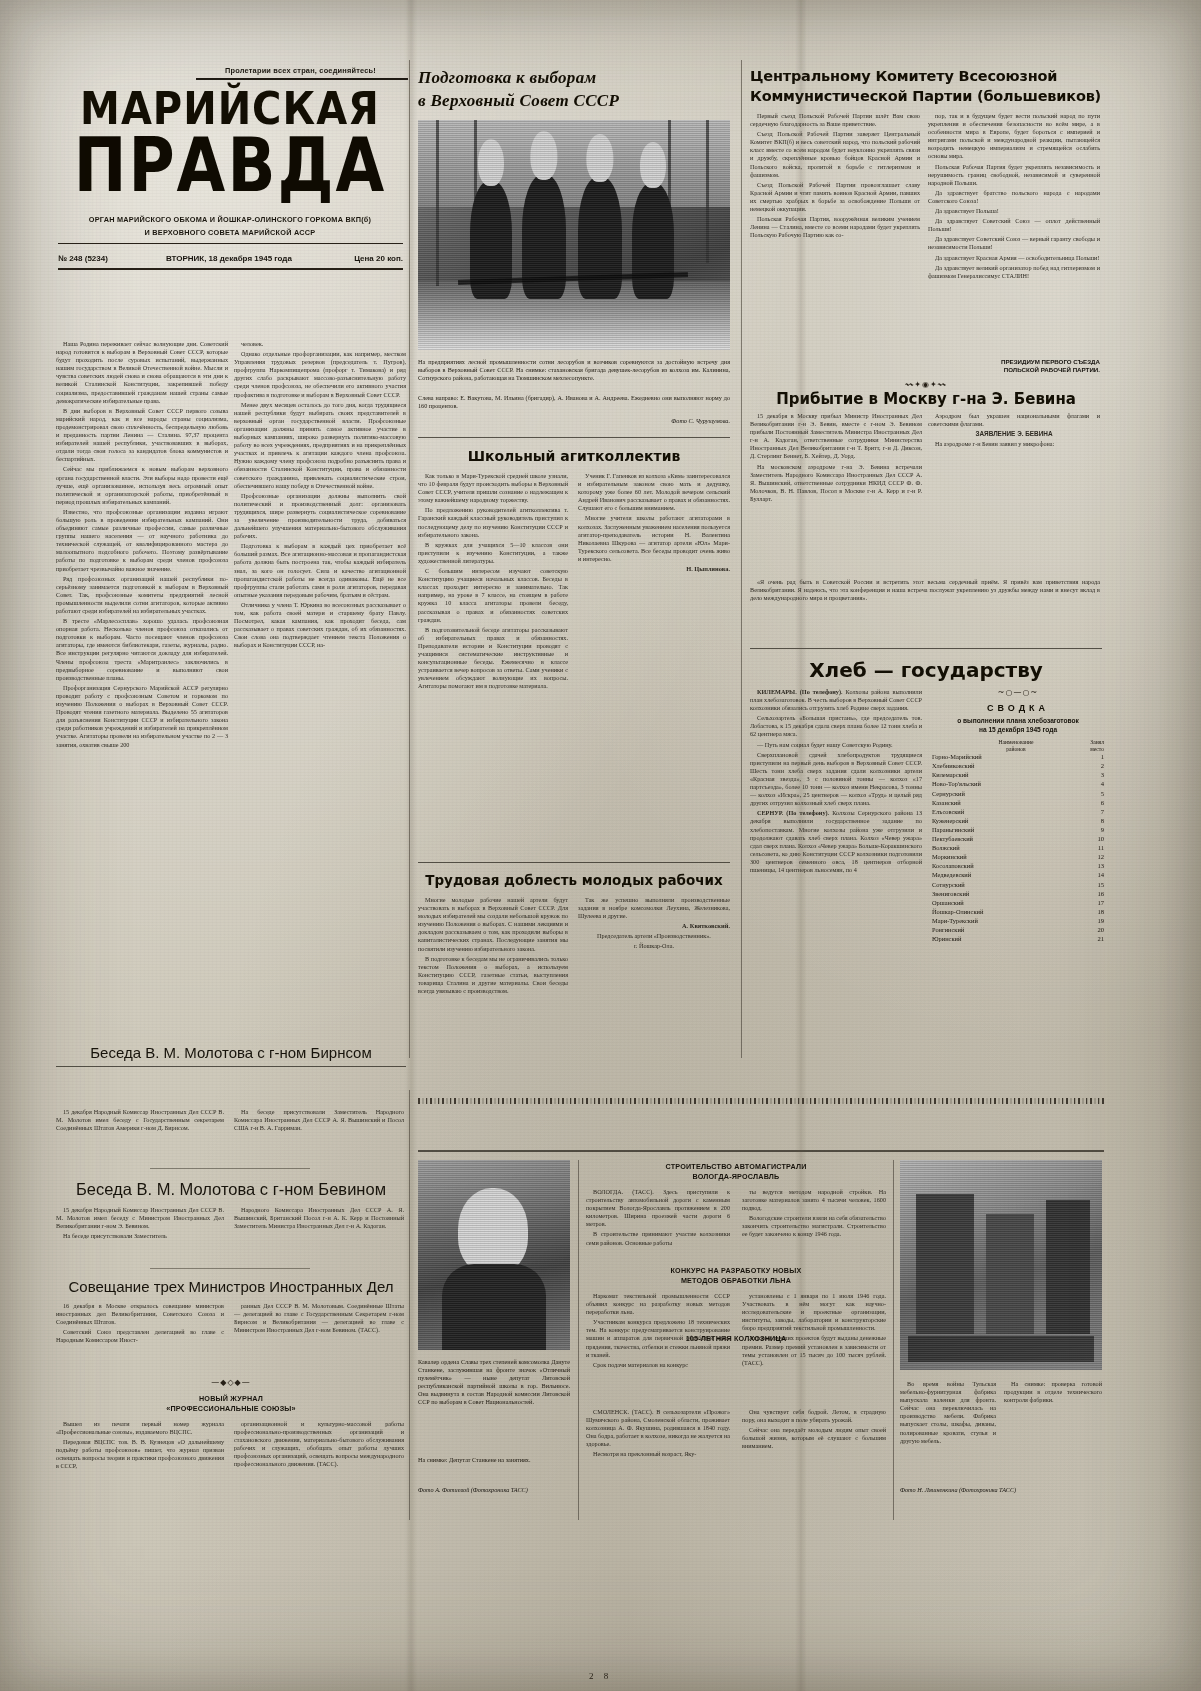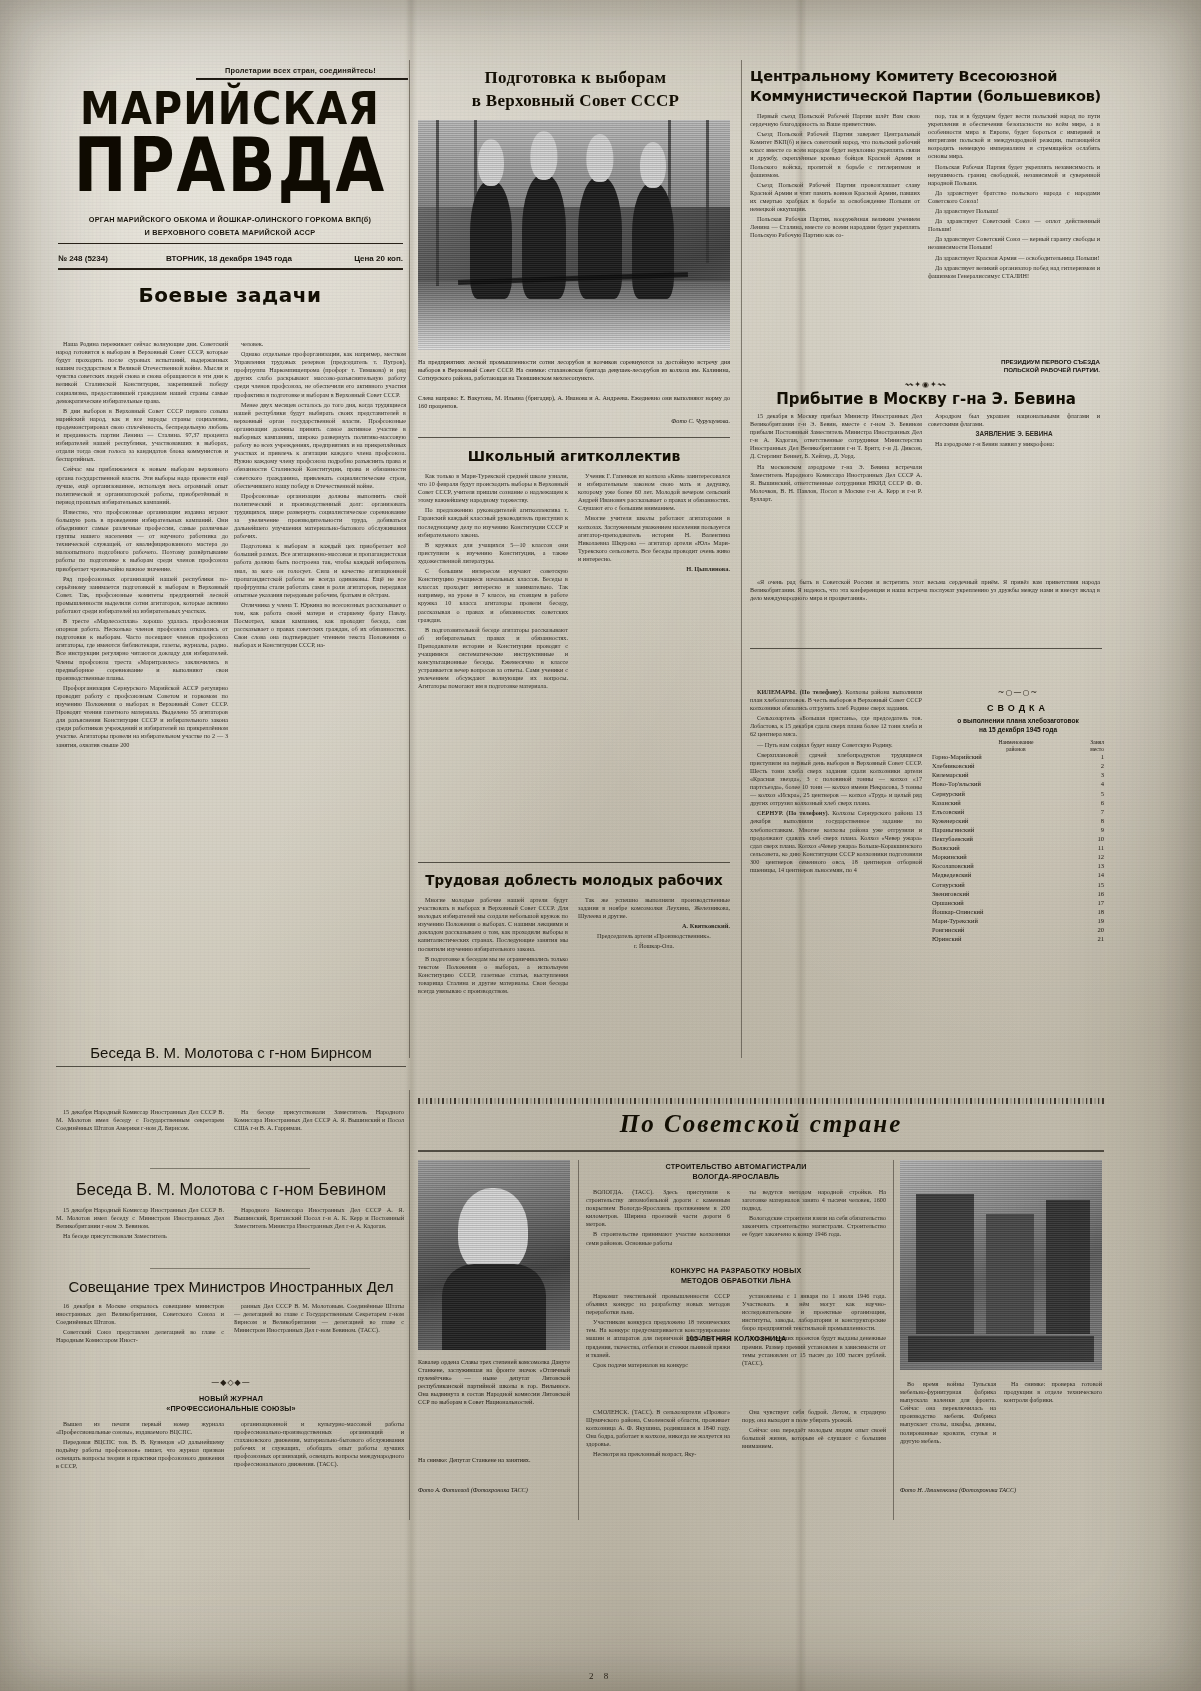--- a/index.html
+++ b/index.html
@@ -78,21 +78,21 @@
     font-family:"Liberation Sans", sans-serif;font-weight:bold;font-size:8px;color:#1d1913;
     display:flex;align-items:center;
   }
   .issue-row .a{width:108px;text-align:left;}
   .issue-row .b{flex:1;text-align:left;}
   .issue-row .c{width:80px;text-align:right;}
 
   
   .hl-serif{
     font-family:"Liberation Serif", serif;font-weight:bold;
-    color:#171309;text-align:center;letter-spacing:.3px;
+    color:#171309;text-align:left;letter-spacing:.3px;font-style:italic;
   }
   .hl-sans{
     font-family:"DejaVu Sans", sans-serif;font-weight:bold;
     color:#171309;text-align:center;
   }
   .hl-light{
     font-family:"Liberation Sans", sans-serif;font-weight:normal;
     color:#1c1810;text-align:center;
   }
   .byline{font-size:6.4px;font-weight:bold;text-align:right;font-family:"Liberation Serif",serif;margin-top:2px;}
@@ -182,21 +182,20 @@
 
     <div class="mast-rule" style="top:243px;"></div>
     <div class="issue-row">
       <div class="a">№ 248 (5234)</div>
       <div class="b">ВТОРНИК, 18 декабря 1945 года</div>
       <div class="c">Цена 20 коп.</div>
     </div>
     <div class="mast-rule" style="top:268px;height:2px;"></div>
 
     <div class="hl-sans" style="position:absolute;left:55px;top:283px;width:350px;font-size:20px;line-height:25px;letter-spacing:.5px;">
-      <div>Боевые задачи</div>
     </div>
 
     <div style="position:absolute;left:56px;top:340px;width:172px;height:715px;" class="body-col">
       <p>Наша Родина переживает сейчас волнующие дни. Советский народ готовится к выборам в Верховный Совет СССР, которые будут проходить после суровых испытаний, выдержанных нашим государством в Великой Отечественной войне. Мысли и чувства советских людей снова и снова обращаются в эти дни к великой Сталинской Конституции, закрепившей победу социализма, предоставившей гражданам нашей страны самые демократические избирательные права.</p>
       <p>В дни выборов в Верховный Совет СССР первого созыва марийский народ, как и все народы страны социализма, продемонстрировал свою сплочённость, беспредельную любовь и преданность партии Ленина — Сталина. 97,37 процента избирателей нашей республики, участвовавших в выборах, отдали тогда свои голоса за кандидатов блока коммунистов и беспартийных.</p>
       <p>Сейчас мы приближаемся к новым выборам верховного органа государственной власти. Эти выборы надо провести ещё лучше, ещё организованнее, используя весь огромный опыт политической и организаторской работы, приобретённый в период прошлых избирательных кампаний.</p>
       <p>Известно, что профсоюзные организации издавна играют большую роль в проведении избирательных кампаний. Они объединяют самые различные профессии, самые различные группы нашего населения — от научного работника до технической служащей, от квалифицированного мастера до малоопытного подсобного рабочего. Поэтому развёртывание работы по подготовке к выборам среди членов профсоюза приобретает чрезвычайно важное значение.</p>
       <p>Ряд профсоюзных организаций нашей республики по-серьёзному занимается подготовкой к выборам в Верховный Совет. Так, профсоюзные комитеты предприятий лесной промышленности выделили сотни агитаторов, которые активно работают среди избирателей на избирательных участках.</p>
       <p>В тресте «Марлесосплав» хорошо удалась профсоюзная опорная работа. Несколько членов профсоюза отказались от подготовки к выборам. Часто посещают членов профсоюза агитаторы, где имеются библиотекари, газеты, журналы, радио. Все инструкции регулярно читаются докладу для избирателей. Члены профсоюза треста «Маритранлес» заключились в предвыборное соревнование и выполняют свои производственные планы.</p>
       <p>Профорганизация Сернурского Марийской АССР регулярно проводит работу с профсоюзным Советом и горкомом по изучению Положения о выборах в Верховный Совет СССР. Проводят чтения газетного материала. Выделено 55 агитаторов для разъяснения Конституции СССР и избирательного закона среди работников учреждений и избирателей на прикреплённом участке. Агитаторы провели на избирательном участке по 2 — 3 занятия, охватив свыше 200</p>
@@ -307,20 +306,21 @@
       <p>Аэродром был украшен национальными флагами и советскими флагами.</p>
       <p style="text-align:center;text-indent:0;font-weight:bold;font-family:'Liberation Sans',sans-serif;font-size:6.4px;">ЗАЯВЛЕНИЕ Э. БЕВИНА</p>
       <p>На аэродроме г-н Бевин заявил у микрофона:</p>
     </div>
     <div class="body-col" style="position:absolute;left:750px;top:578px;width:350px;height:60px;">
       <p>«Я очень рад быть в Советской России и встретить этот весьма сердечный приём. Я привёз вам приветствия народа Великобритании. Я надеюсь, что эта конференция и наша встреча послужат укреплению уз дружбы между нами и внесут вклад в дело международного мира и процветания».</p>
     </div>
 
     <div class="rule" style="position:absolute;left:750px;top:648px;width:352px;"></div>
 
+    <div class="hl-sans" style="position:absolute;left:750px;top:658px;width:352px;font-size:20px;">Хлеб — государству</div>
 
     <div class="body-col" style="position:absolute;left:750px;top:688px;width:172px;height:360px;">
       <p><b>КИЛЕМАРЫ. (По телефону).</b> <span>Колхозы района выполнили план хлебозаготовок. В честь выборов в Верховный Совет СССР колхозники обязались отгрузить хлеб Родине сверх задания.</span></p>
       <p>Сельхозартель «Большая пристань», где председатель тов. Лобастова, к 15 декабря сдала сверх плана более 12 тонн хлеба и 62 центнера мяса.</p>
       <p>— Путь нам социал будет нашу Советскую Родину.</p>
       <p>Сверхплановой сдачей хлебопродуктов трудящиеся приступили на первый день выборов в Верховный Совет СССР. Шесть тонн хлеба сверх задания сдали колхозники артели «Красная звезда», 3 с половиной тонны — колхоз «17 партсъезда», более 10 тонн — колхоз имени Некрасова, 3 тонны — колхоз «Искра», 25 центнеров — колхоз «Труд» и целый ряд других отгрузил колхозный хлеб сверх плана.</p>
       <p><b>СЕРНУР. (По телефону).</b> <span>Колхозы Сернурского района 13 декабря выполнили государственное задание по хлебопоставкам. Многие колхозы района уже отгрузили и продолжают сдавать хлеб сверх плана. Колхоз «Чевер ужара» сдал сверх плана. Колхоз «Чевер ужара» Больше-Коракшинского сельсовета, ко дню Конституции СССР колхозники подготовили 300 центнеров семенного овса, 18 центнеров отборной пшеницы, 14 центнеров льносемян, по 4</span></p>
     </div>
 
     <div class="svodka" style="position:absolute;left:932px;top:688px;width:172px;">
@@ -467,21 +467,20 @@
     </div>
     <div class="body-col" style="position:absolute;left:56px;top:1420px;width:168px;">
       <p>Вышел из печати первый номер журнала «Профессиональные союзы», издаваемого ВЦСПС.</p>
       <p>Передовая ВЦСПС тов. В. В. Кузнецов «О дальнейшему подъёму работы профсоюзов» пишет, что журнал призван освещать вопросы теории и практики профсоюзного движения в СССР,</p>
     </div>
     <div class="body-col" style="position:absolute;left:234px;top:1420px;width:170px;">
       <p>организационной и культурно-массовой работы профессионально-производственных организаций и стахановского движения, материально-бытового обслуживания рабочих и служащих, обобщать опыт работы лучших профсоюзных организаций, освещать вопросы международного профессионального движения. (ТАСС).</p>
     </div>
 
     <div class="wave" style="position:absolute;left:418px;top:1098px;width:686px;"></div>
-    <div class="banner-title" style="position:absolute;left:418px;top:1110px;width:686px;">По Советской стране</div>
     <div class="rule" style="position:absolute;left:418px;top:1150px;width:686px;height:2px;"></div>
 
     <div class="photo" style="position:absolute;left:418px;top:1160px;width:152px;height:190px;">
       <div style="position:absolute;inset:0;background:linear-gradient(170deg,#a29c8e,#514c42 60%,#7b7568);"></div>
       <div style="position:absolute;left:40px;top:28px;width:70px;height:86px;background:#d2ccbe;border-radius:48% 48% 42% 42%;"></div>
       <div style="position:absolute;left:24px;top:104px;width:104px;height:86px;background:#35302a;border-radius:32px 32px 0 0;"></div>
       <div class="hz"></div>
     </div>
     <div class="caption" style="position:absolute;left:418px;top:1358px;width:152px;">Кавалер ордена Славы трех степеней комсомолка Дануте Станкене, заслужившая на фронте значок «Отличный пулемётчик» — ныне депутат Литовской республиканской партийной школы в гор. Вильнюсе. Она выдвинута в состав Народной комиссии Литовской ССР по выборам в Совет Национальностей.</div>
     <div class="caption" style="position:absolute;left:418px;top:1456px;width:152px;">На снимке: Депутат Станкене на занятиях.</div>

